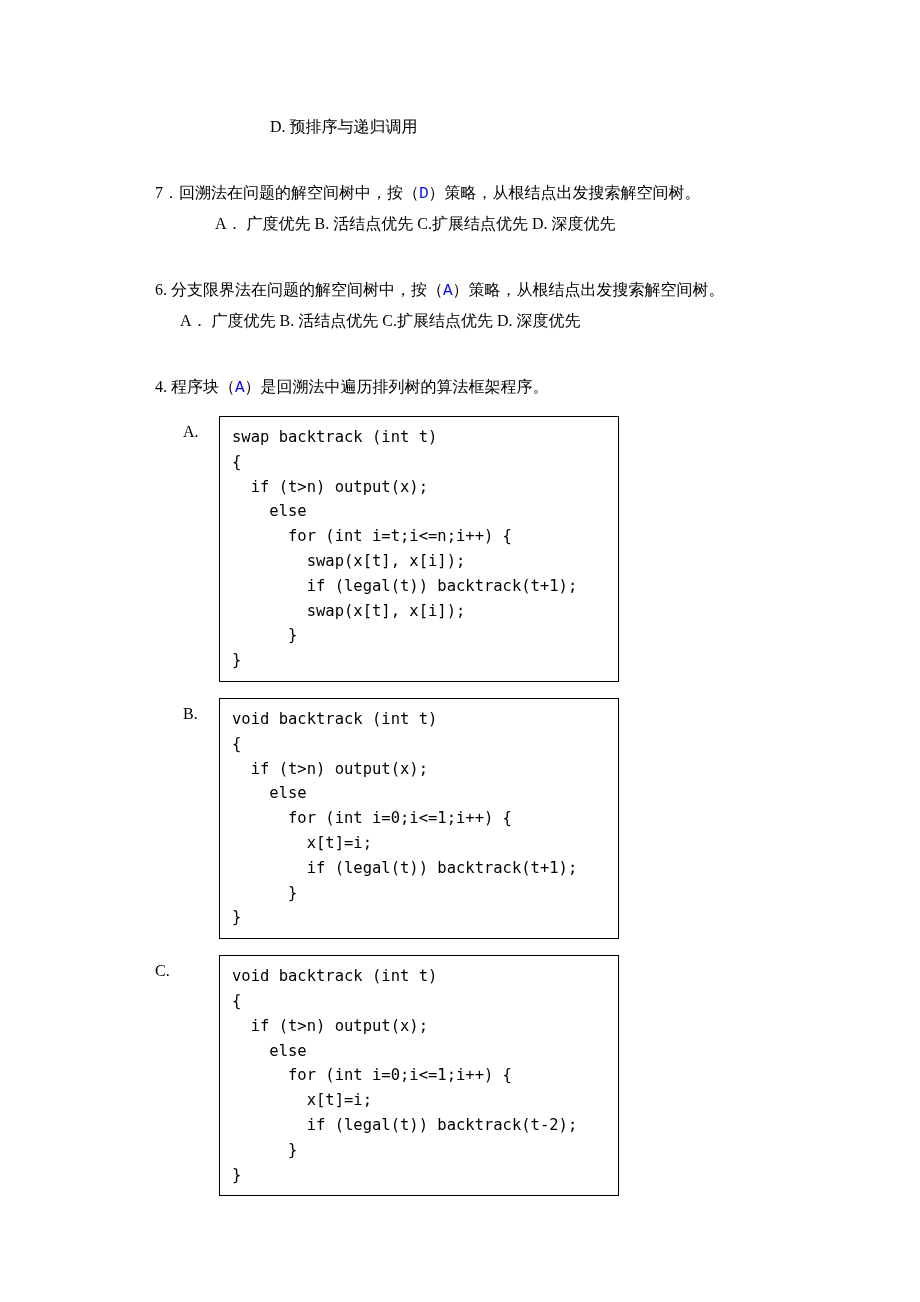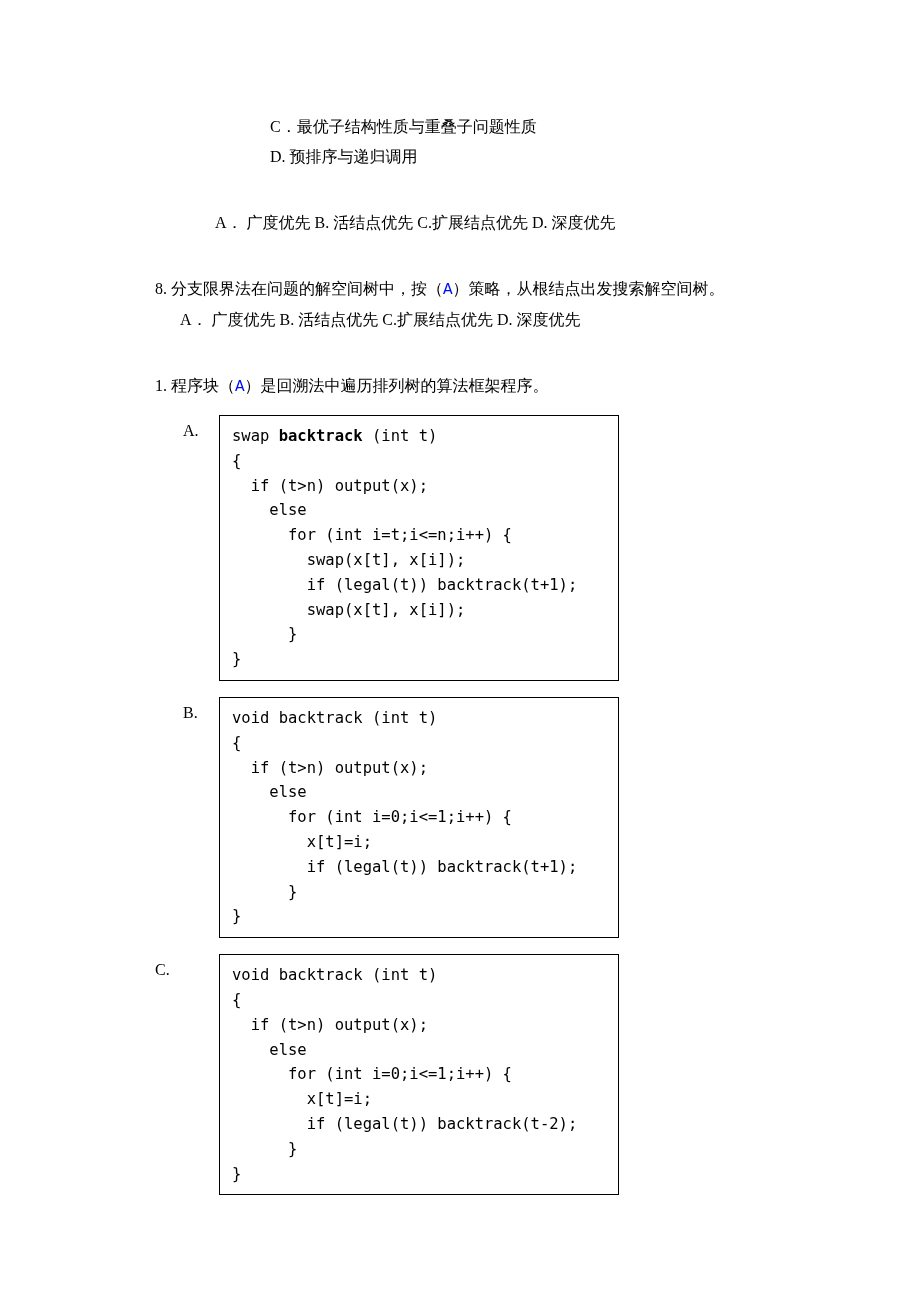--- a/index.html
+++ b/index.html
@@ -46,45 +46,47 @@
     border: 1px solid #000;
     padding: 8px 12px 8px 12px;
     width: 400px;
     box-sizing: border-box;
     font-family: "宋体", "SimSun", monospace;
     font-size: 15.5px;
     white-space: pre;
     line-height: 1.6;
   }
   .english { font-family: "Times New Roman", serif; }
-  .bold { font-weight: bold; }
+  .bold { font-weight: normal; }
 </style>
 </head>
 <body>
 
 <div class="page">
 
-  <div class="indent-options">C．最优子结构性质与重叠子问题性质</div>
   <div class="indent-options">D.  预排序与递归调用</div>
 
   <div class="gap"></div>
 
+  <div class="q-text">
+    <span>7．回溯法在问题的解空间树中，按（</span><span class="ans">D</span><span>）策略，从根结点出发搜索解空间树。</span>
+  </div>
   <div class="q-opts">A． 广度优先 B. 活结点优先  C.扩展结点优先  D. 深度优先</div>
 
   <div class="gap"></div>
 
   <div class="q-text">
-    <span>8. 分支限界法在问题的解空间树中，按（</span><span class="ans">A</span><span>）策略，从根结点出发搜索解空间树。</span>
+    <span>6. 分支限界法在问题的解空间树中，按（</span><span class="ans">A</span><span>）策略，从根结点出发搜索解空间树。</span>
   </div>
   <div class="opts-line8">A． 广度优先 B. 活结点优先  C.扩展结点优先  D. 深度优先</div>
 
   <div class="gap"></div>
 
   <div class="q-text">
-    <span>1. 程序块（</span><span class="ans">A</span><span>）是回溯法中遍历排列树的算法框架程序。</span>
+    <span>4. 程序块（</span><span class="ans">A</span><span>）是回溯法中遍历排列树的算法框架程序。</span>
   </div>
 
   <div class="code-row">
     <div class="code-label english">A.</div>
     <div class="code-box"><span>swap </span><span class="bold">backtrack</span><span> (int t)</span>
 <span>{</span>
 <span>  if (t&gt;n) output(x);</span>
 <span>    else</span>
 <span>      for (int i=t;i&lt;=n;i++) {</span>
 <span>        swap(x[t], x[i]);</span>

